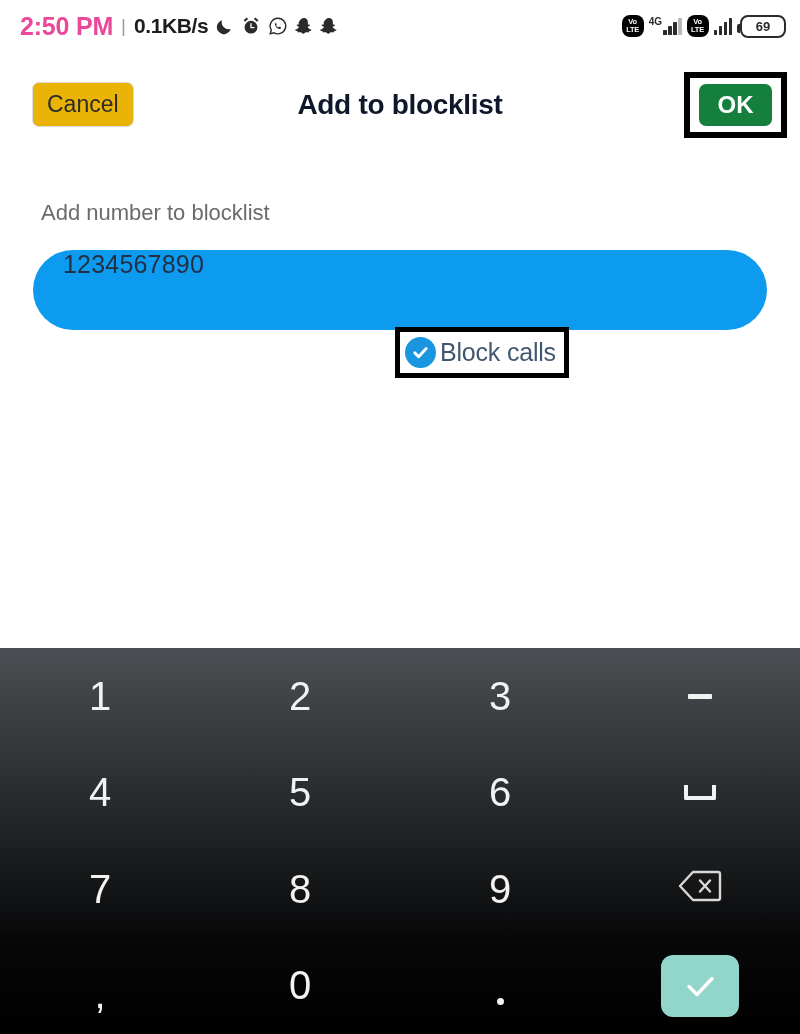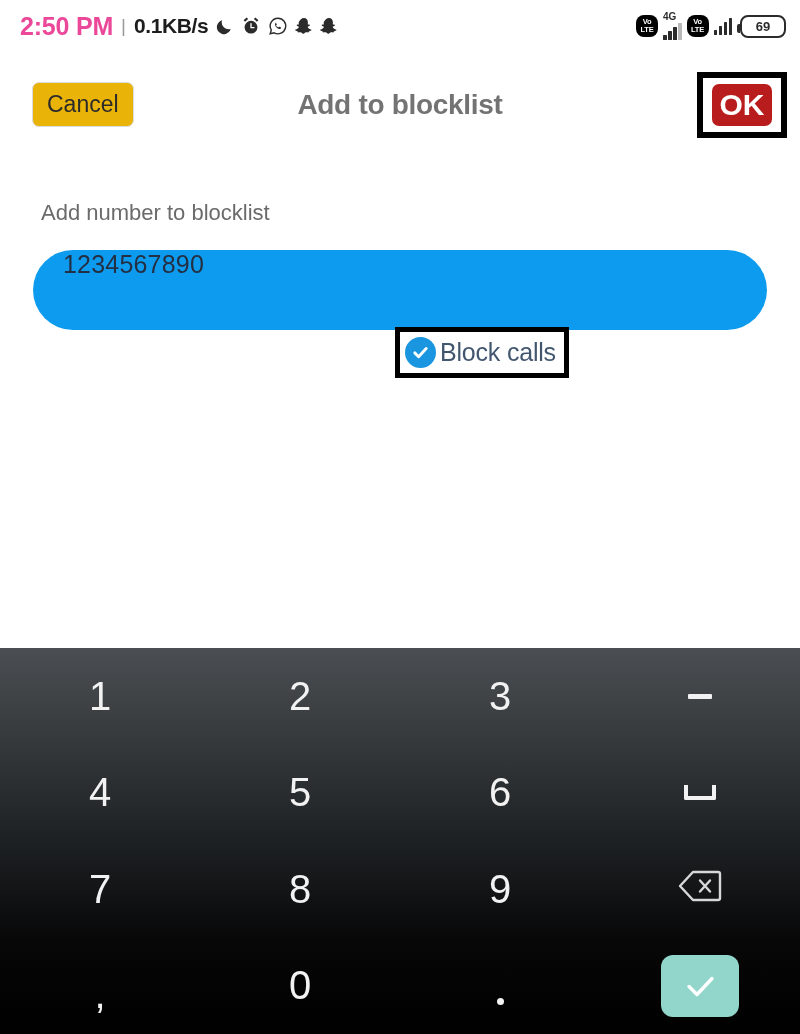--- a/index.html
+++ b/index.html
@@ -69,21 +69,21 @@
     color: #ffffff;
     font-size: 7.5px;
     font-weight: bold;
     line-height: 8px;
     display: flex;
     flex-direction: column;
     align-items: center;
     justify-content: center;
     letter-spacing: -0.2px;
   }
-  .sig-wrap { display: flex; align-items: flex-end; position: relative; flex-direction: column; }
+  .sig-wrap { display: flex; align-items: flex-end; position: relative; }
   .sig-4g {
     font-size: 10px; font-weight: bold; color: #2b2b2b;
     margin-right: 1px; align-self: flex-start; line-height: 10px;
   }
   .bars { display: flex; align-items: flex-end; gap: 1.5px; height: 18px; }
   .bars i {
     display: block; width: 3.5px; background: #2b2b2b; border-radius: 0.5px;
   }
   .bars i:nth-child(1) { height: 5px; }
   .bars i:nth-child(2) { height: 9px; }
@@ -124,37 +124,37 @@
     color: #2b2b2b;
     font-family: "Liberation Sans", sans-serif;
     cursor: pointer;
   }
   .header-title {
     position: absolute;
     left: 0; right: 0;
     text-align: center;
     font-size: 28px;
     font-weight: bold;
-    color: #737373;
+    color: #0f172a;
     letter-spacing: -0.3px;
   }
   .ok-annot {
     position: absolute;
     right: 13px;
     border: 6px solid #000000;
     background: #ffffff;
     padding: 6px 9px;
   }
   .ok-btn {
-    width: 60px; height: 42px;
-    background: #b91c1c;
+    width: 73px; height: 42px;
+    background: #15803d;
     border: none;
     border-radius: 7px;
     color: #ffffff;
-    font-size: 30px;
+    font-size: 24px;
     font-weight: bold;
     font-family: "Liberation Sans", sans-serif;
     cursor: pointer;
     display: flex; align-items: center; justify-content: center;
   }
 
   
   .form-area {
     position: absolute;
     top: 157px; left: 0;

